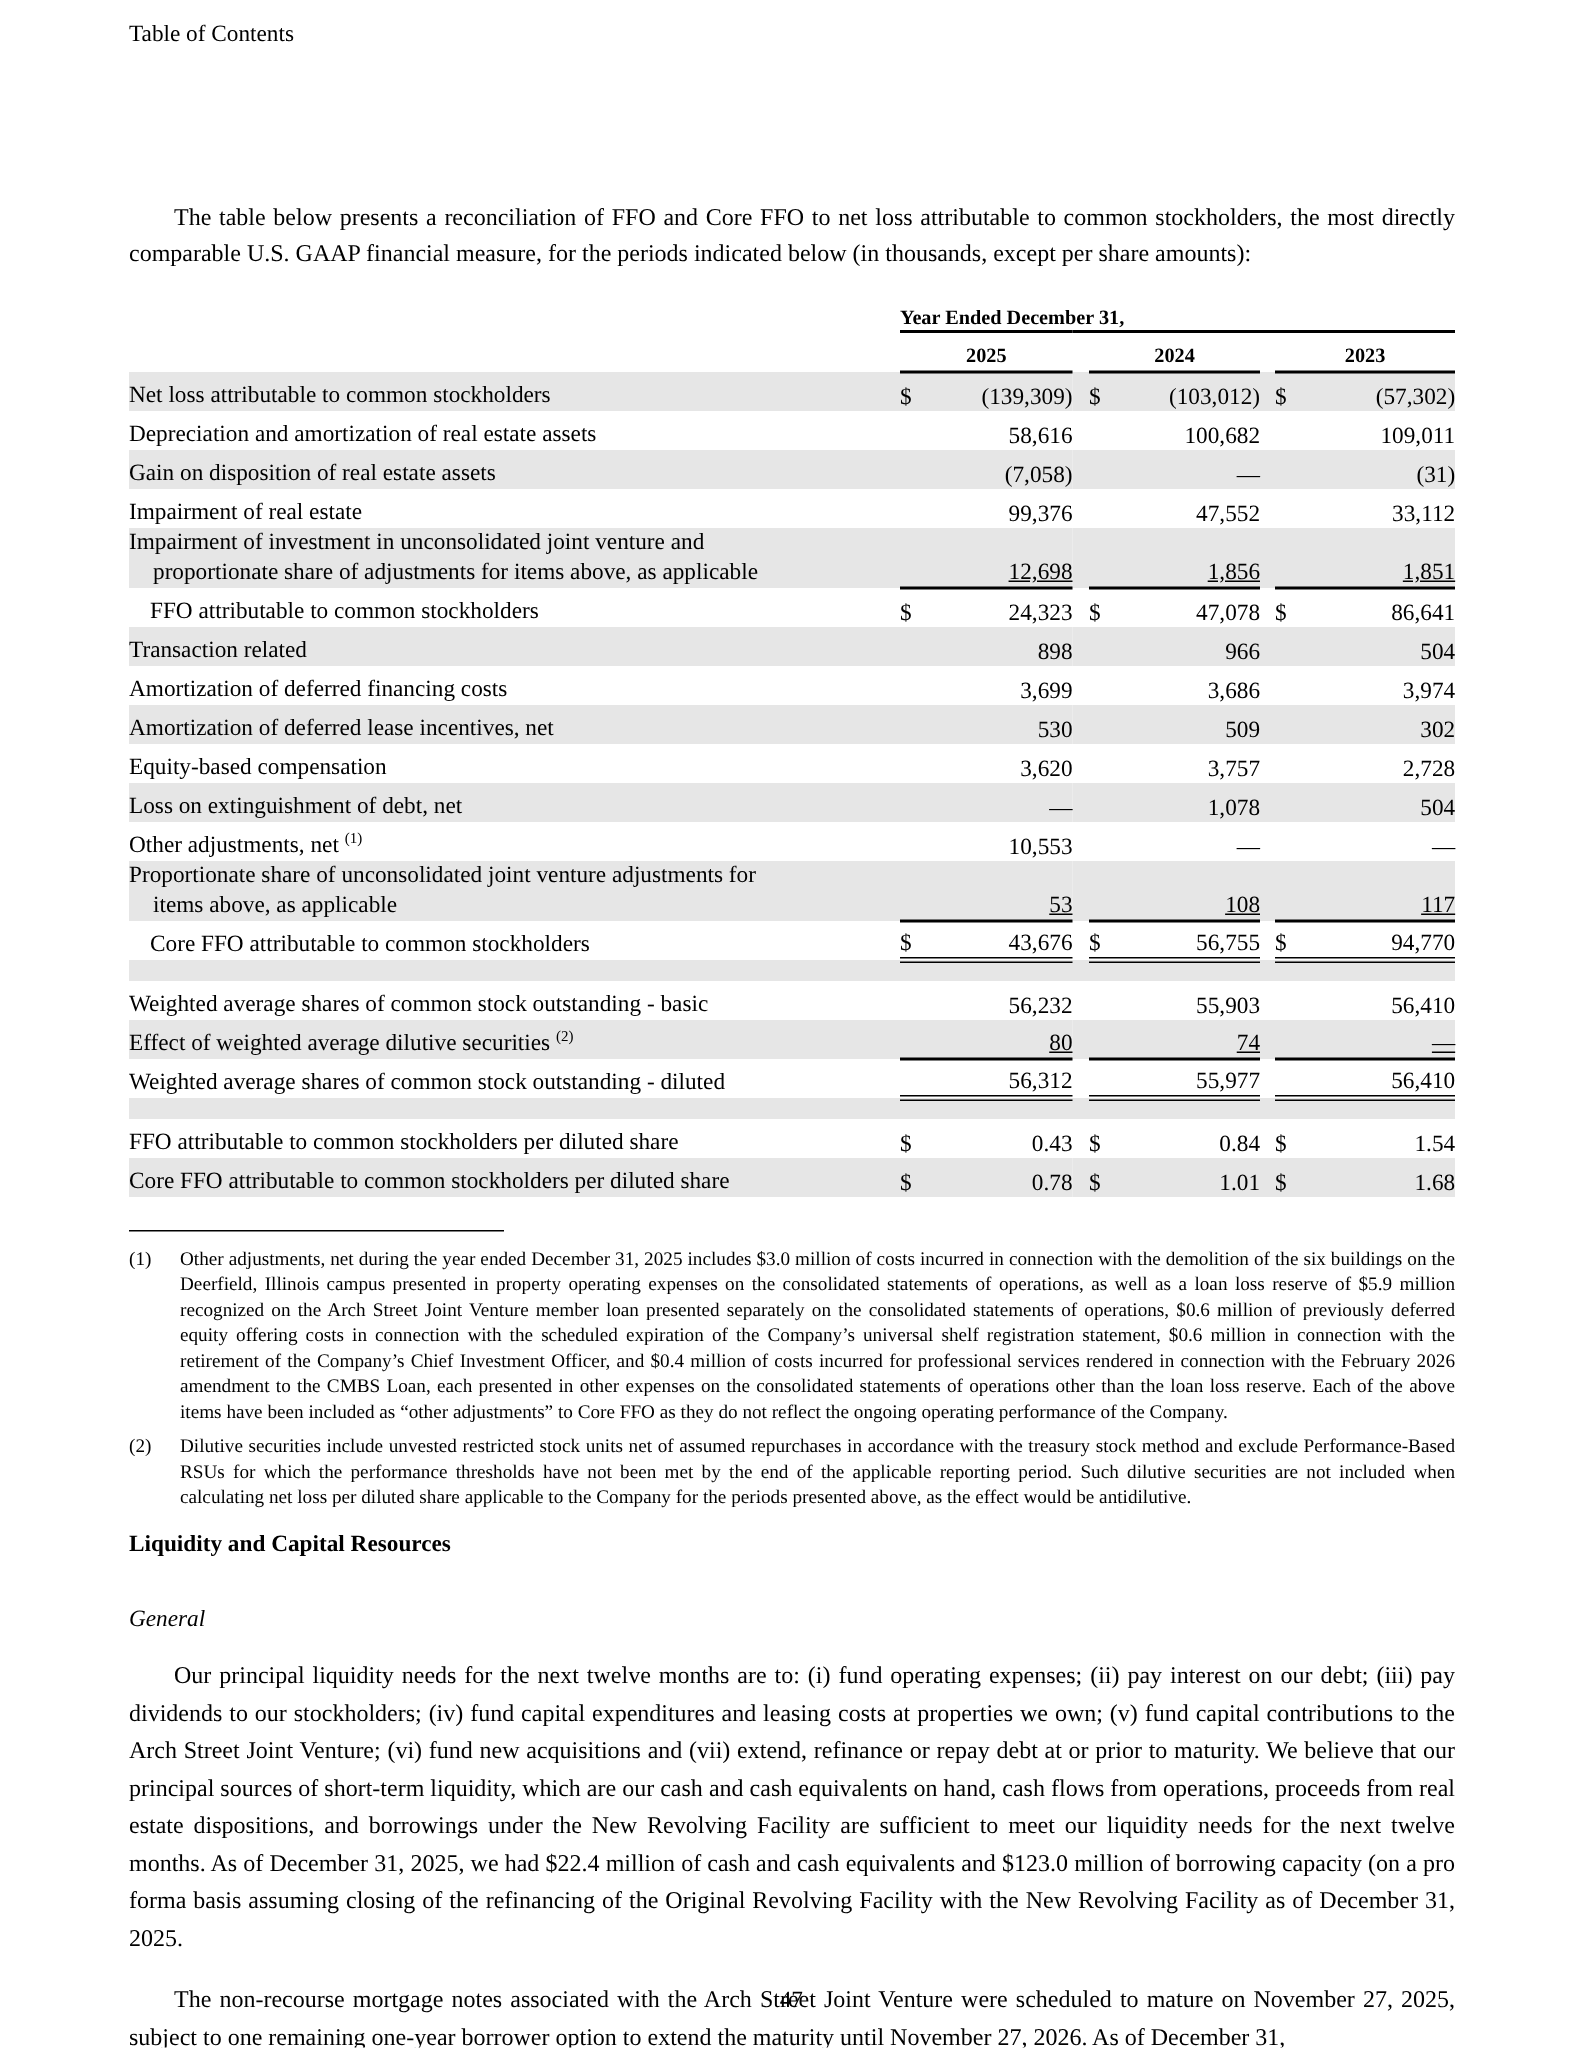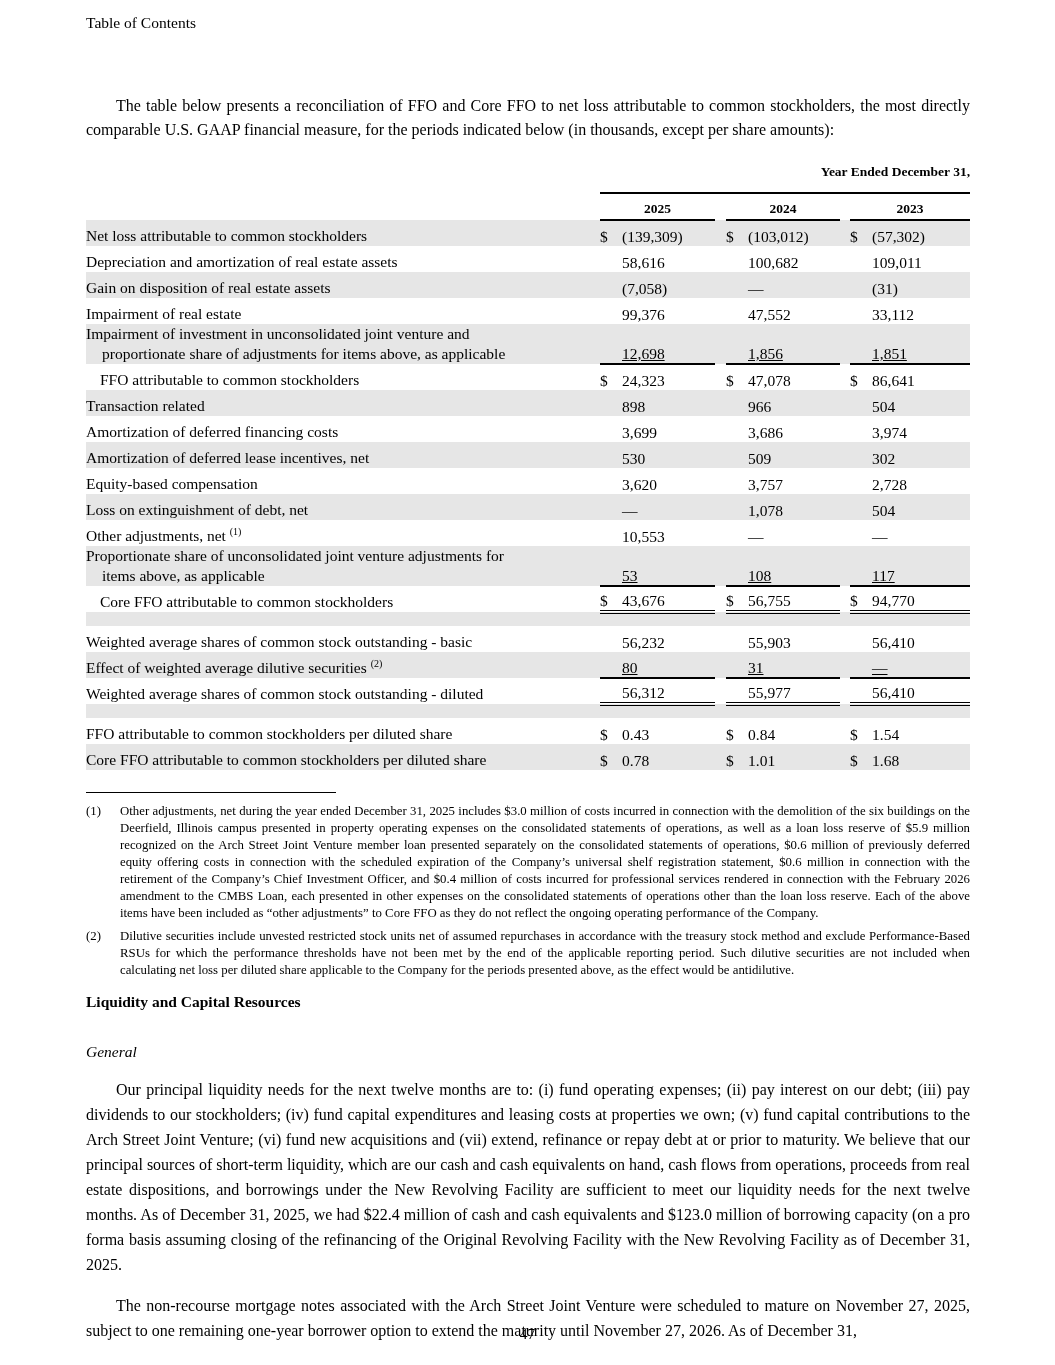--- a/index.html
+++ b/index.html
@@ -2,38 +2,38 @@
 <html><head>
 <meta charset="utf-8">
 <style>
   html,body{margin:0;padding:0;background:#fff;}
   body{
     width:1055px;height:1365px;position:relative;overflow:hidden;
     font-family:"Liberation Serif", serif;color:#000;
   }
   .content{padding:0 85px 0 86px;}
   .toc-header{margin-top:14px;font-size:15.5px;}
-  .intro{margin-top:62px;font-size:16px;line-height:24px;text-align:justify;text-indent:30px;}
+  .intro{margin-top:102px;font-size:16px;line-height:24px;text-align:justify;text-indent:30px;}
 
   
   table.fin{border-collapse:collapse;table-layout:fixed;width:884px;margin-top:14px;font-size:15.5px;}
   table.fin td, table.fin th{padding:0;vertical-align:bottom;}
   col.c-lbl{width:514px;}
   col.c-d{width:22px;}
   col.c-v1{width:93px;} col.c-v2{width:92px;} col.c-v3{width:98px;}
   col.c-g{width:11px;} col.c-g2{width:10px;}
-  tr.hrowA th{font-size:13.5px;font-weight:bold;text-align:right;border-bottom:2px solid #000;padding-bottom:12px;height:22px;}
+  tr.hrowA th{font-size:13.5px;font-weight:bold;text-align:left;border-bottom:2px solid #000;padding-bottom:0;height:22px;}
   tr.hrowB th{font-size:13.5px;font-weight:bold;border-bottom:2px solid #000;padding:3px 0 2px 0;height:20px;}
   tr.r{height:26px;}
   tr.shade td{background:#e6e6e6;}
   td.lbl{padding:2px 2px 3px 4px;line-height:20px;margin-top:48px;}
   td.lbl.ind{padding-left:14px;}
   td.lbl .l2{padding-left:16px;}
   td.d{text-align:left;padding:2px 0 3px 4px;}
-  td.v{text-align:left;padding:2px 2px 3px 0;}
+  td.v{text-align:right;padding:2px 2px 3px 0;}
   td.cb-s{border-bottom:2px solid #000;text-decoration:underline;}
   td.cb-d{border-bottom:4px double #000;}
   tr.spacer td{height:12px;line-height:12px;}
   sup.fnref{font-size:10px;vertical-align:super;line-height:0;}
 
   
   .fn-sep{width:250px;border:none;border-top:1px solid #000;margin:22px 0 10px 0;}
   .footnote{display:flex;font-size:12.8px;line-height:17px;margin-bottom:6px;}
   .fn-num{width:34px;flex-shrink:0;}
   .fn-text{flex:1;text-align:justify;}
@@ -255,21 +255,21 @@
           <td></td>
           <td class="d"></td>
           <td class="v">56,410</td>
         </tr>
         <tr class="shade r">
           <td class="lbl">Effect of weighted average dilutive securities <sup class="fnref">(2)</sup></td>
           <td class="d cb-s"></td>
           <td class="v cb-s">80</td>
           <td></td>
           <td class="d cb-s"></td>
-          <td class="v cb-s">31</td>
+          <td class="v cb-s">74</td>
           <td></td>
           <td class="d cb-s"></td>
           <td class="v cb-s">—</td>
         </tr>
         <tr class="r">
           <td class="lbl">Weighted average shares of common stock outstanding - diluted</td>
           <td class="d cb-d"></td>
           <td class="v cb-d">56,312</td>
           <td></td>
           <td class="d cb-d"></td>

